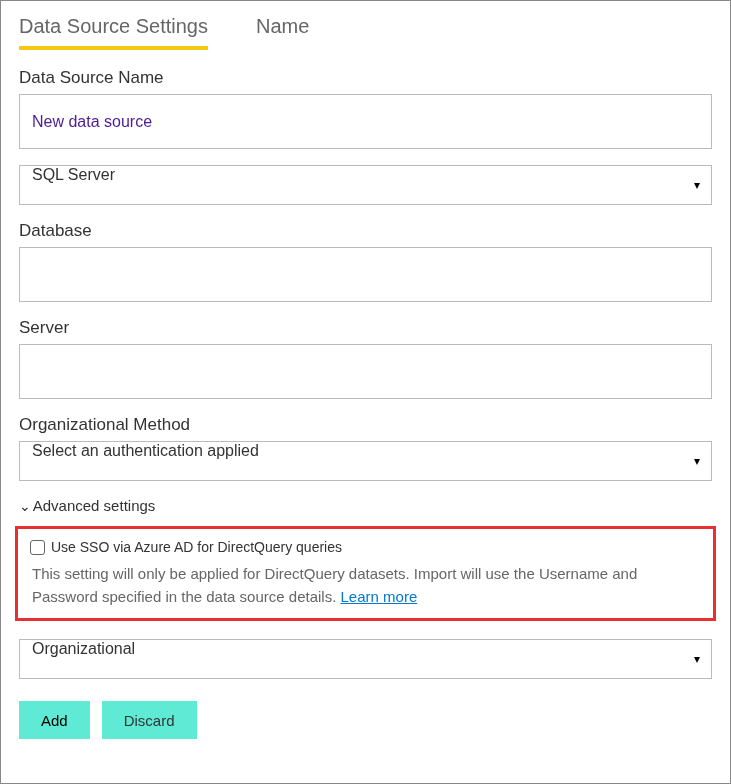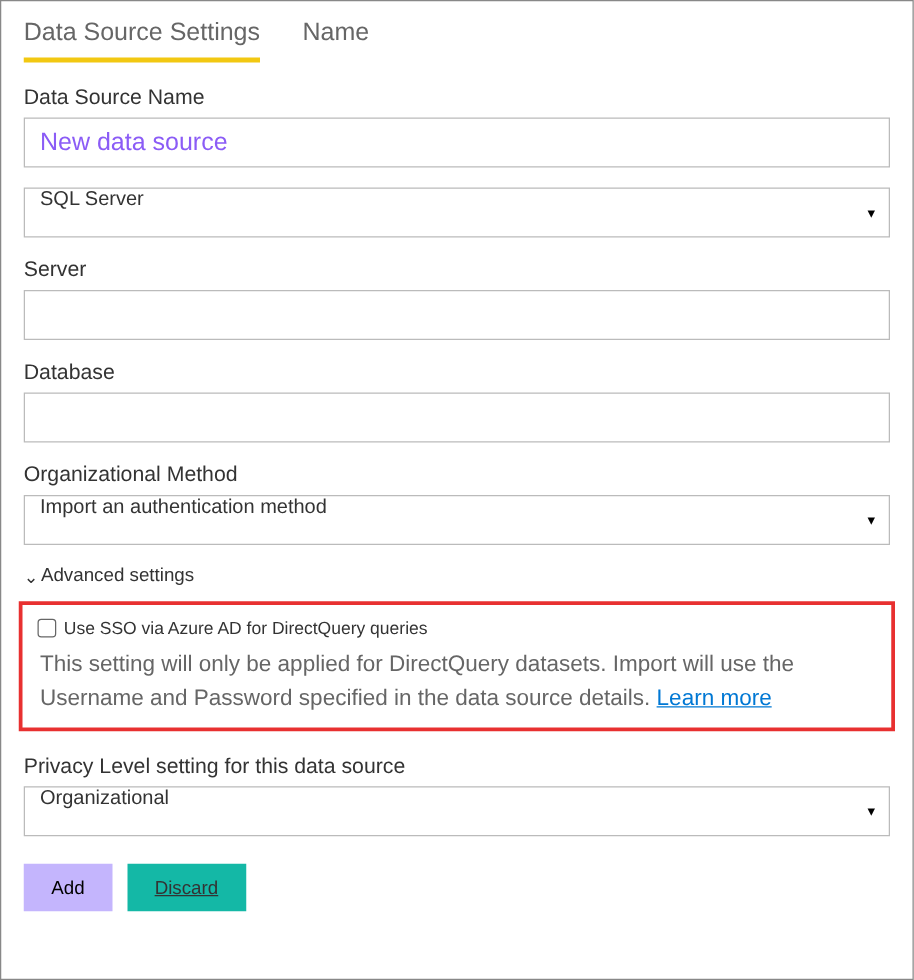--- a/index.html
+++ b/index.html
@@ -10,21 +10,21 @@
     body {
       font-family: "Segoe UI", Tahoma, sans-serif;
       background: #fff;
       width: 731px;
       height: 784px;
       border: 1px solid #888;
       padding: 0;
     }
     .tabs {
       display: flex;
-      gap: 34px;
+      gap: 48px;
       padding: 8px 18px 0 18px;
       align-items: center;
     }
     .tab {
       font-size: 20px;
       color: #666;
       padding: 6px 0 8px 0;
       cursor: pointer;
       border-bottom: 4px solid transparent;
     }
@@ -38,25 +38,25 @@
       margin-bottom: 16px;
     }
     .field-label {
       font-size: 17px;
       color: #333;
       margin-bottom: 6px;
       display: block;
     }
     .text-input {
       width: 100%;
-      height: 40px;
+      height: 55px;
       border: 1px solid #bbb;
-      font-size: 20px;
+      font-size: 16px;
       padding: 0 12px;
-      color: #8b5cf6;
+      color: #4c1d95;
       background: #fff;
     }
     .select-wrapper {
       position: relative;
       width: 100%;
       border-radius: 11px;
     }
     .select-input {
       width: 100%;
       height: 40px;
@@ -108,21 +108,21 @@
       border-radius: 3px;
       background: #fff;
       cursor: pointer;
       flex-shrink: 0;
     }
     .checkbox-label {
       font-size: 14px;
       color: #333;
     }
     .helper-text {
-      font-size: 18px;
+      font-size: 15px;
       color: #666;
       line-height: 1.5;
       padding-left: 2px;
     }
     .learn-link {
       color: #0078d4;
       text-decoration: underline;
       cursor: pointer;
     }
     .buttons {
@@ -131,27 +131,26 @@
       margin-top: 22px;
     }
     .btn {
       height: 38px;
       padding: 0 22px;
       border: none;
       font-size: 15px;
       cursor: pointer;
     }
     .btn-primary {
-      background: #c4b5fd;
+      background: #5eead4;
       color: #000;
     }
     .btn-secondary {
-      background: #14b8a6;
-      color: #333;
-      text-decoration: underline;
+      background: #5eead4;
+      color: #333;
     }
   </style>
 </head>
 <body>
 
 <div class="tabs">
   <div class="tab active">Data Source Settings</div>
   <div class="tab">Name</div>
 </div>
 
@@ -163,54 +162,53 @@
   </div>
 
   <div class="field-group">
     <div class="select-wrapper">
       <div class="select-input">SQL Server</div>
       <span class="select-chevron">▾</span>
     </div>
   </div>
 
   <div class="field-group">
+    <label class="field-label">Database</label>
+    <input class="text-input" type="text" value="" style="">
+  </div>
+
+  <div class="field-group">
     <label class="field-label">Server</label>
     <input class="text-input" type="text" value="" style="">
   </div>
 
   <div class="field-group">
-    <label class="field-label">Database</label>
-    <input class="text-input" type="text" value="" style="">
-  </div>
-
-  <div class="field-group">
     <label class="field-label">Organizational Method</label>
     <div class="select-wrapper">
-      <div class="select-input">Import an authentication method</div>
+      <div class="select-input">Select an authentication applied</div>
       <span class="select-chevron">▾</span>
     </div>
   </div>
 
   <div class="advanced-toggle">
     <span class="advanced-chevron">⌄</span>
     <span>Advanced settings</span>
   </div>
 
   <div class="sso-box">
     <div class="checkbox-row">
       <div class="checkbox"></div>
       <span class="checkbox-label">Use SSO via Azure AD for DirectQuery queries</span>
     </div>
     <div class="helper-text">
       <span>This setting will only be applied for DirectQuery datasets. Import will use the Username and Password specified in the data source details. </span><a class="learn-link">Learn more</a>
     </div>
   </div>
 
   <div class="field-group">
-    <label class="field-label">Privacy Level setting for this data source</label>
     <div class="select-wrapper">
       <div class="select-input">Organizational</div>
       <span class="select-chevron">▾</span>
     </div>
   </div>
 
   <div class="buttons">
     <button class="btn btn-primary">Add</button>
     <button class="btn btn-secondary">Discard</button>
   </div>

